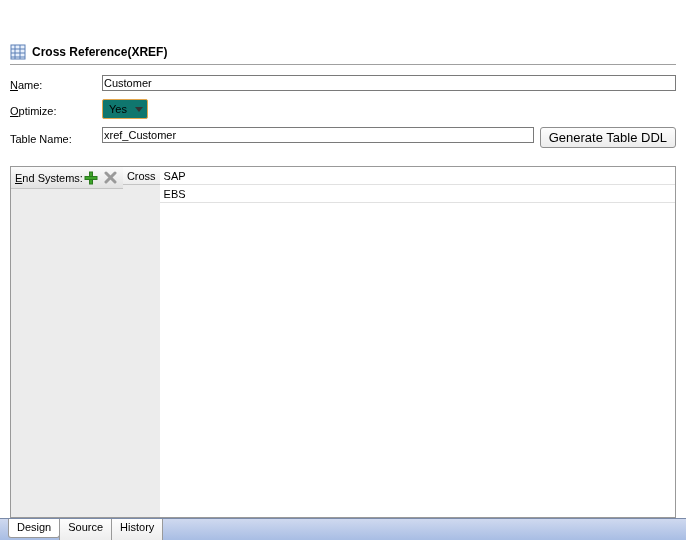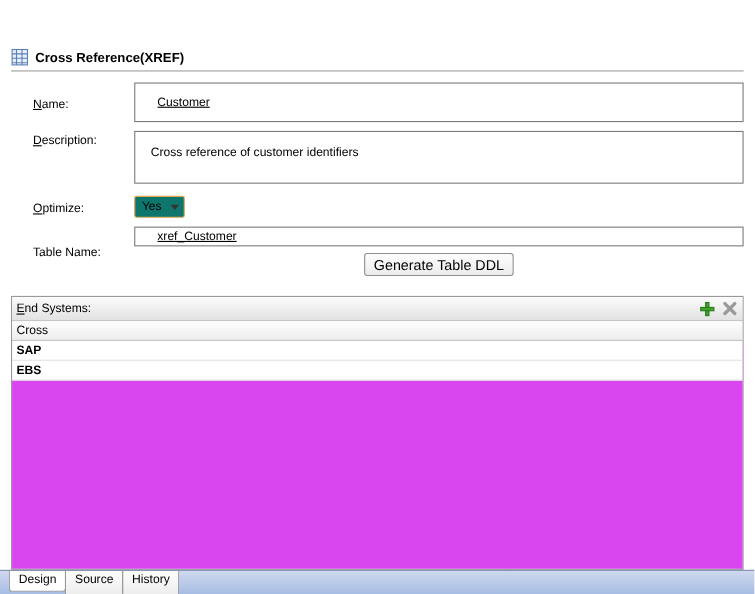--- a/index.html
+++ b/index.html
@@ -44,35 +44,33 @@
   .form-row {
     display: flex;
     align-items: flex-start;
     margin-bottom: 8px;
   }
   .form-row.align-center { align-items: center; }
   .form-label {
     width: 92px;
     flex-shrink: 0;
     padding-top: 3px;
-    margin-left: 20px;
   }
   .form-control {
     flex: 1;
   }
   .underline-first::first-letter { text-decoration: underline; }
   input[type=text] {
     width: 100%;
-    height: 36px;
+    height: 16px;
     border: 1px solid #7a7a7a;
-    padding: 2px 20px;
+    padding: 2px 1px;
     font-family: inherit;
     font-size: 11px;
     background: #fff;
-    text-decoration: underline;
   }
   textarea {
     width: 100%;
     height: 48px;
     border: 1px solid #7a7a7a;
     padding: 12px 14px;
     font-family: inherit;
     font-size: 11px;
     resize: none;
     line-height: 1.3;
@@ -90,23 +88,21 @@
   .select-yes .arrow {
     width: 16px; height: 18px;
     display: inline-flex;
     align-items: center;
     justify-content: center;
     margin-left: 4px;
   }
   .select-yes .arrow svg { display: block; }
   .tablename-row {
     display: flex;
-    align-items: center;
     gap: 6px;
-    flex-direction: column;
   }
   .tablename-row input { flex: 1; }
   .btn {
     height: 21px;
     padding: 0 8px;
     border: 1px solid #8e8e8e;
     background: linear-gradient(#fdfdfd,#ececec);
     border-radius: 3px;
     font-family: inherit;
     font-size: 13px;
@@ -116,21 +112,21 @@
   .panel-wrap {
     padding: 10px 10px 0 10px;
     flex: 1;
     display: flex;
     flex-direction: column;
   }
   .panel {
     border: 1px solid #999;
     flex: 1;
     display: flex;
-    flex-direction: column;
+    flex-direction: row;
     background: #ececec;
   }
   .panel-header {
     background: linear-gradient(#fbfbfb,#e2e2e2);
     border-bottom: 1px solid #c4c4c4;
     height: 22px;
     display: flex;
     align-items: center;
     padding: 0 4px;
   }
@@ -145,23 +141,22 @@
   }
   .column-header {
     background: linear-gradient(#fefefe,#ededed);
     border-bottom: 1px solid #c4c4c4;
     height: 18px;
     display: flex;
     align-items: center;
     padding: 0 4px;
   }
   .rows {
-    background: #d946ef;
-    flex: 1;
-    font-weight: bold;
+    background: #ffffff;
+    flex: 1;
   }
   .row {
     background: #fff;
     border-bottom: 1px solid #e1e1e1;
     height: 18px;
     display: flex;
     align-items: center;
     padding: 0 4px;
   }
   .bottom-tabs {
@@ -213,26 +208,20 @@
 
   <div class="form">
 
     <div class="form-row align-center">
       <div class="form-label underline-first">Name:</div>
       <div class="form-control">
         <input type="text" value="Customer" style="">
       </div>
     </div>
 
-    <div class="form-row">
-      <div class="form-label underline-first">Description:</div>
-      <div class="form-control">
-        <textarea style="">Cross reference of customer identifiers</textarea>
-      </div>
-    </div>
 
     <div class="form-row align-center">
       <div class="form-label underline-first">Optimize:</div>
       <div class="form-control">
         <div class="select-yes">
           <span>Yes</span>
           <span class="arrow">
             <svg width="8" height="5" viewBox="0 0 8 5">
                 <polygon points="0,0 8,0 4,5" fill="#333"></polygon>
               </svg>

